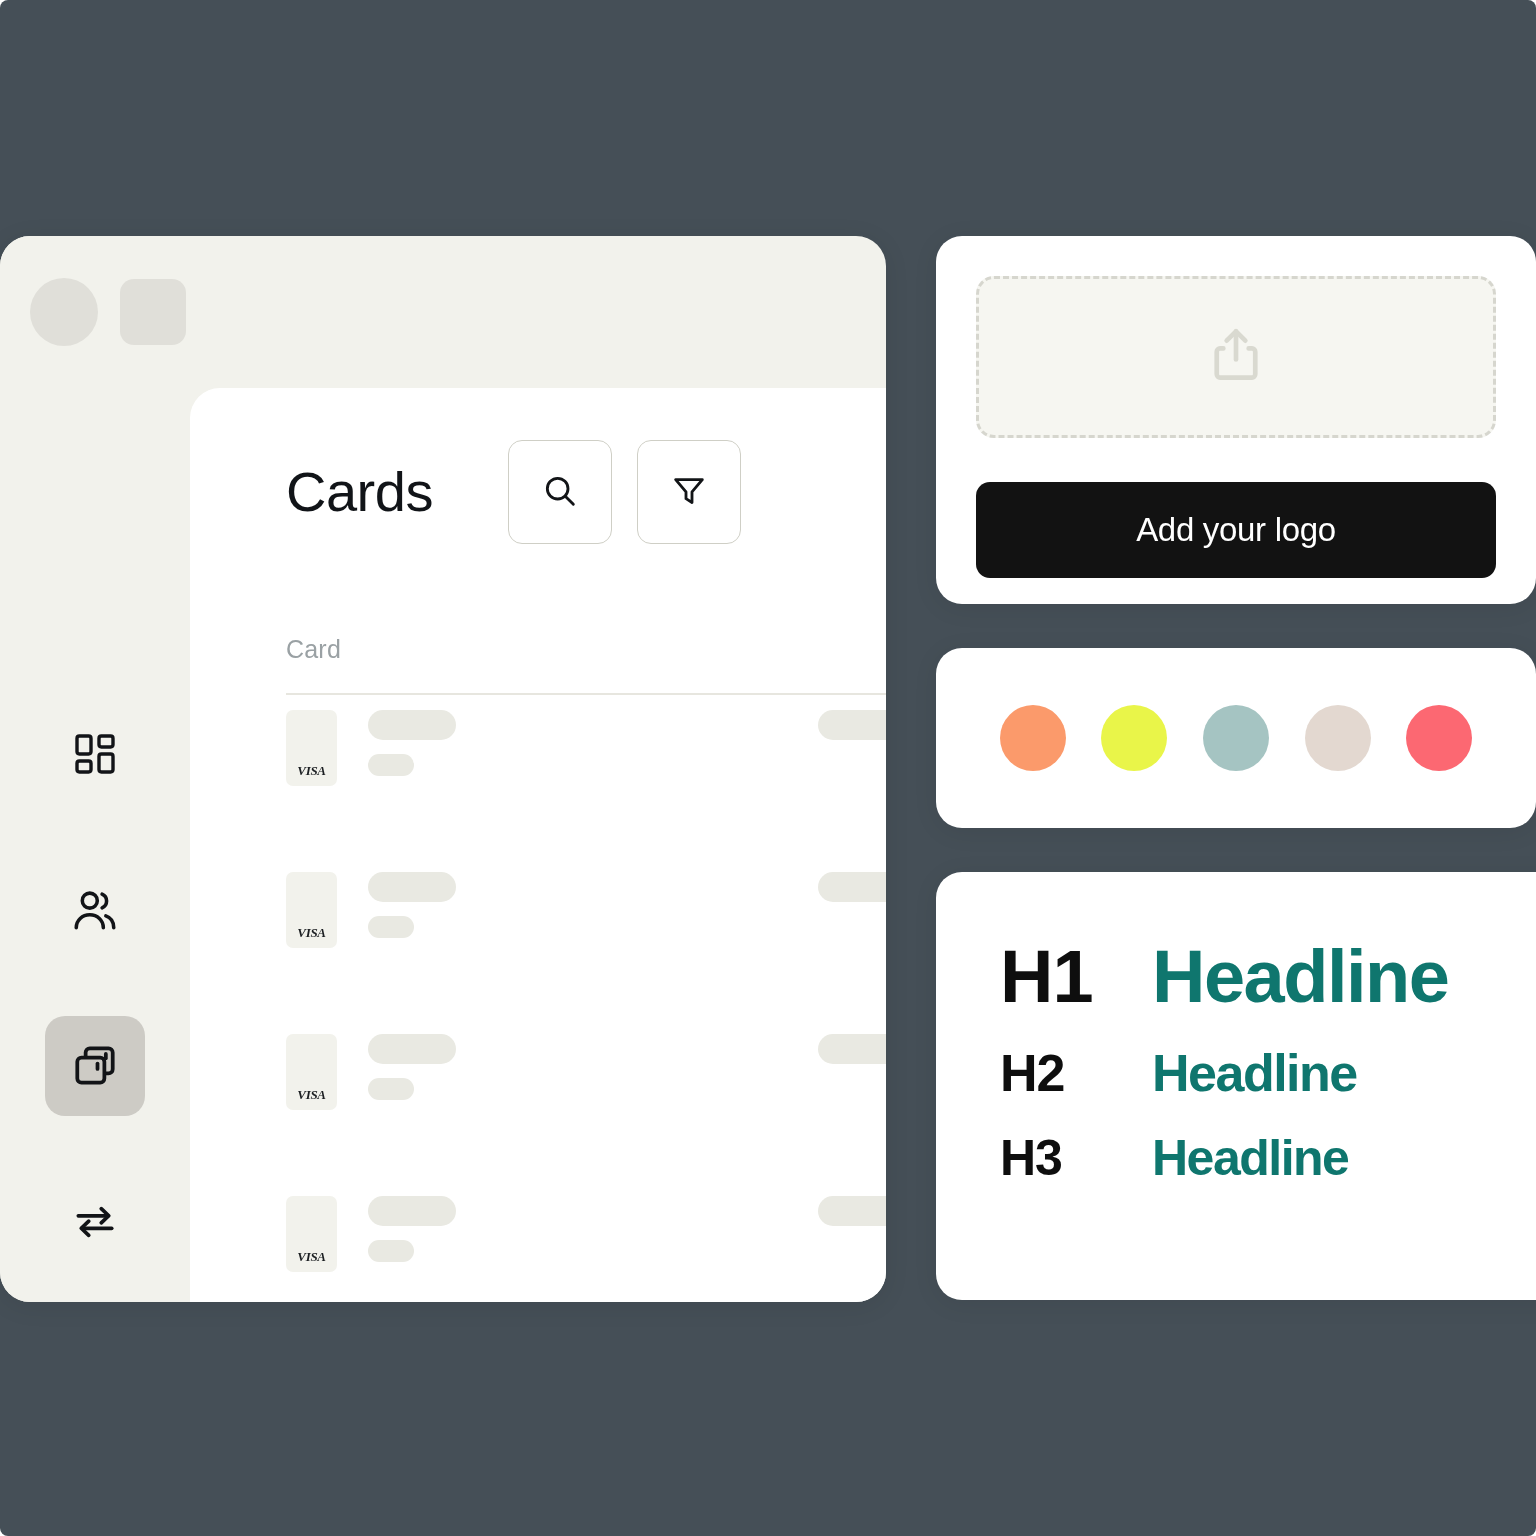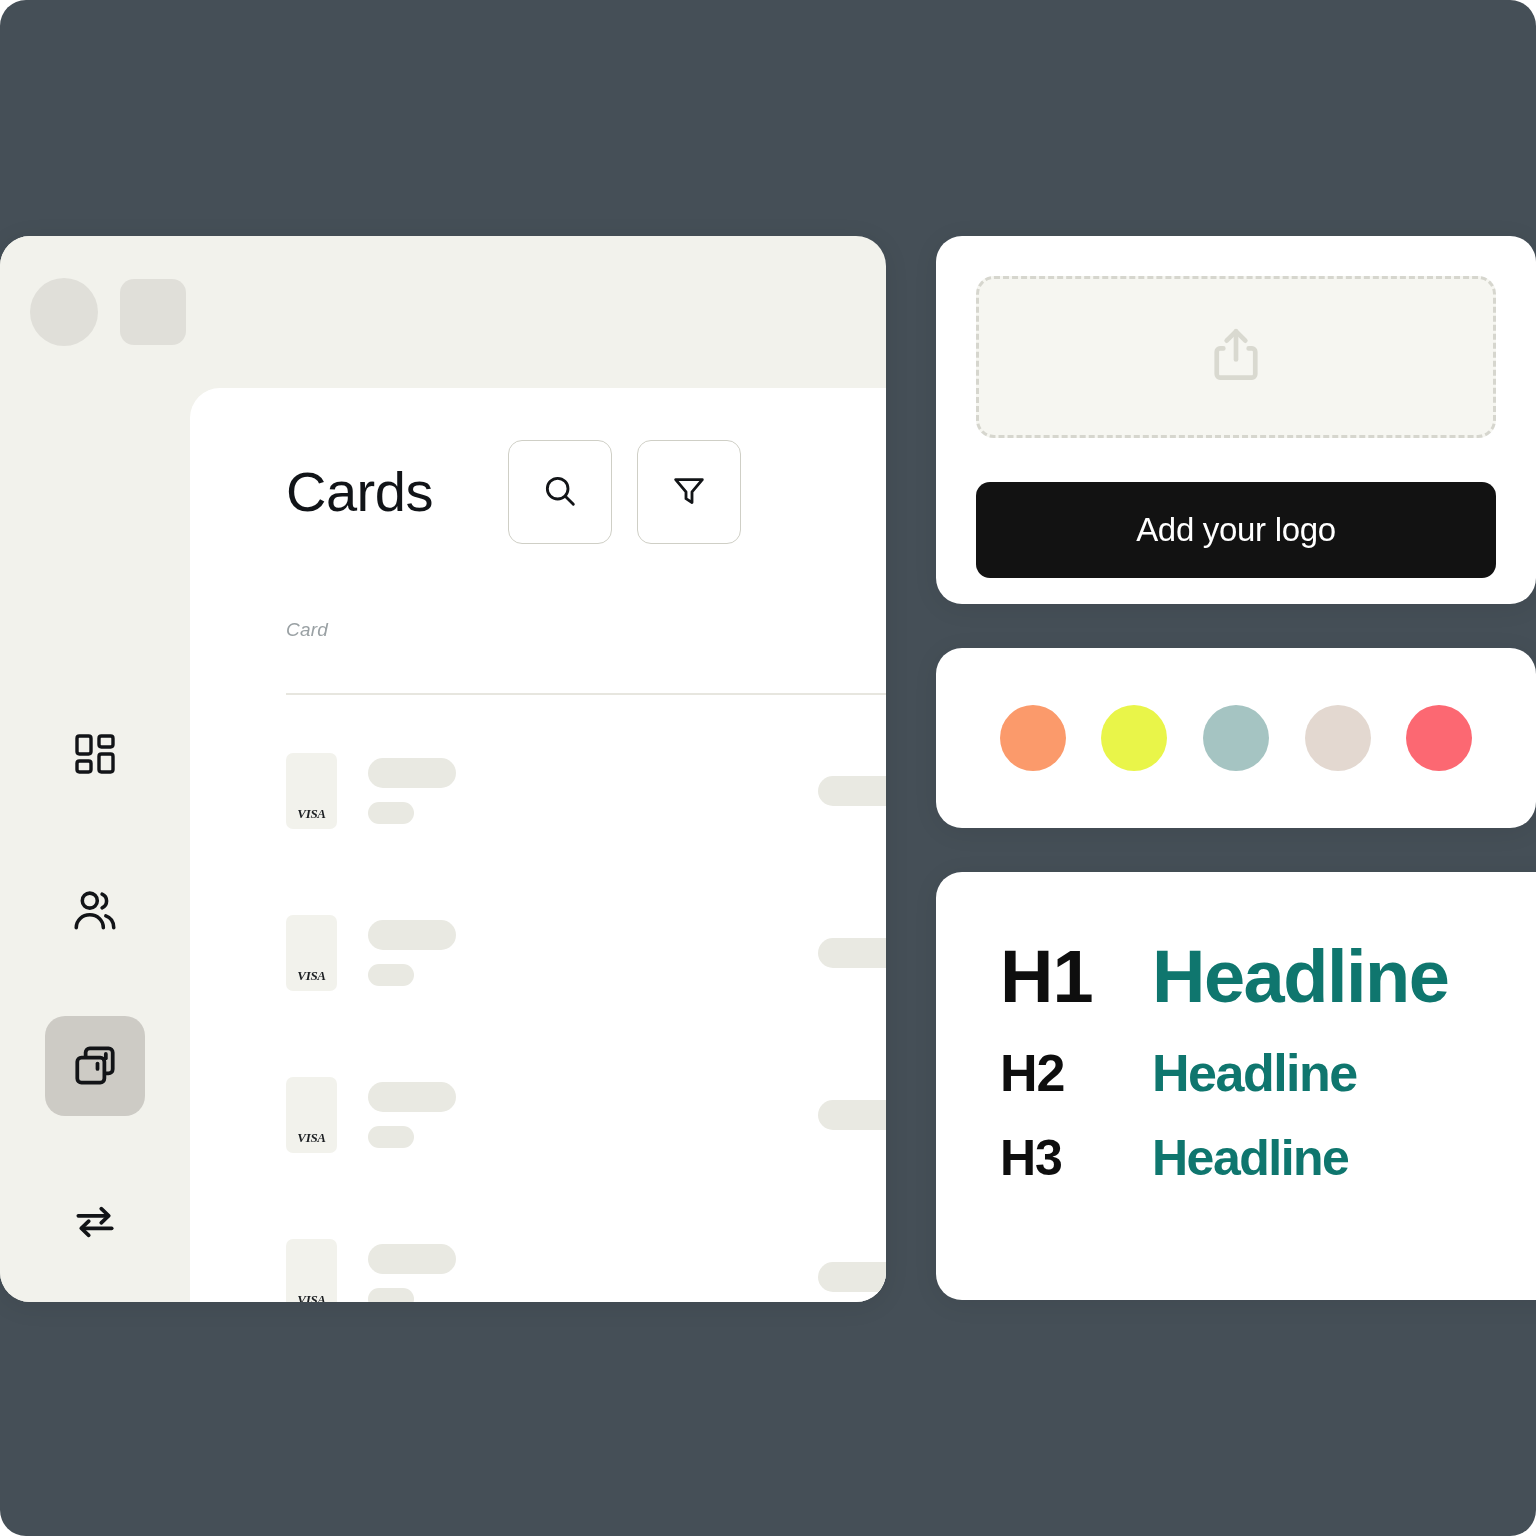--- a/index.html
+++ b/index.html
@@ -13,21 +13,21 @@
     overflow: hidden;
     font-family: "Liberation Sans", sans-serif;
   }
 
   
   #stage {
     position: relative;
     width: 1536px;
     height: 1536px;
     background: #454F57;
-    border-radius: 26px;
+    border-radius: 8px;
     overflow: hidden;
   }
 
   
   .app-window {
     position: absolute;
     left: 0px;
     top: 236px;
     width: 886px;
     height: 1066px;
@@ -133,46 +133,44 @@
     align-items: center;
     justify-content: center;
     box-sizing: border-box;
     padding: 0;
     cursor: pointer;
   }
 
   .col-header {
     position: absolute;
     left: 96px;
-    top: 231px;
-    font-size: 19px;
+    top: 247px;
+    font-size: 25px;
     color: #9AA1A4;
     letter-spacing: 0.2px;
-    font-style: italic;
   }
   .table-rule {
     position: absolute;
     left: 96px;
     top: 305px;
     width: 600px;
     height: 1.6px;
     background: #E7E6DF;
   }
 
   .rows {
     position: absolute;
     left: 0;
     top: 322px;
     width: 100%;
   }
   .row {
     position: relative;
     height: 162px;
     display: flex;
-    align-items: center;
     padding-left: 96px;
     box-sizing: border-box;
   }
   .visa-card {
     width: 51px;
     height: 76px;
     border-radius: 7px;
     background: #F2F2EC;
     position: relative;
     flex: 0 0 auto;

